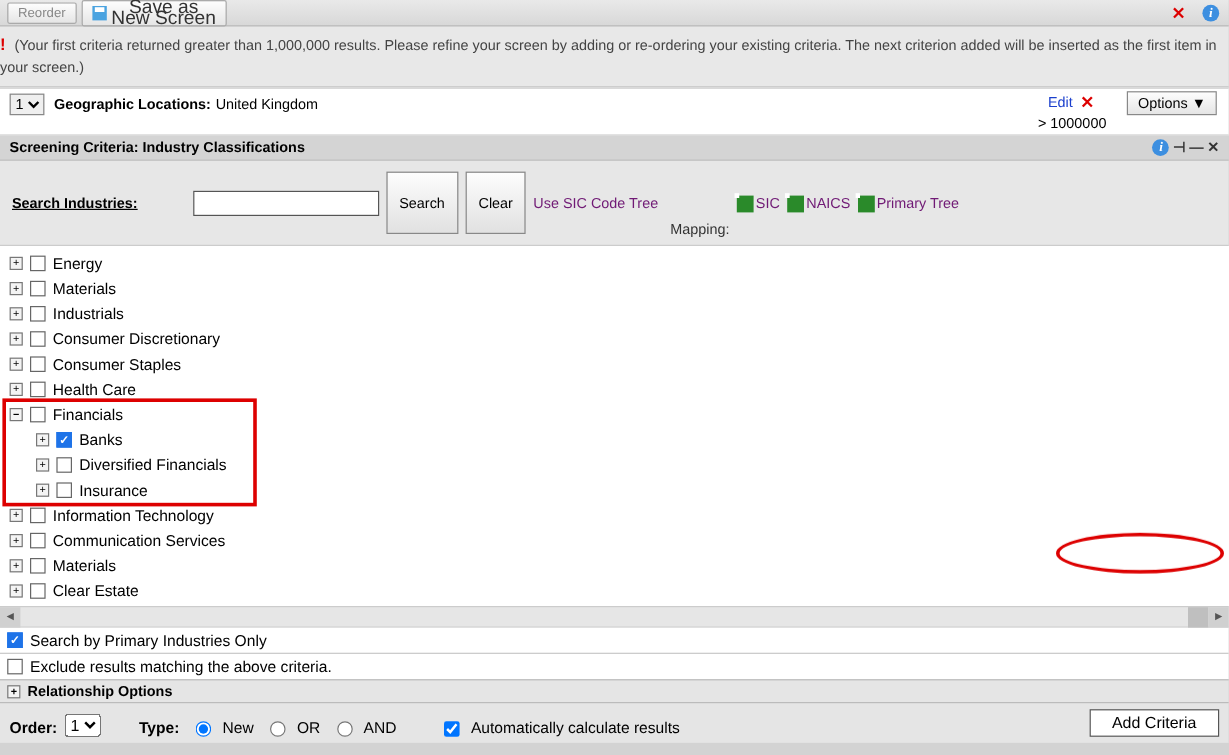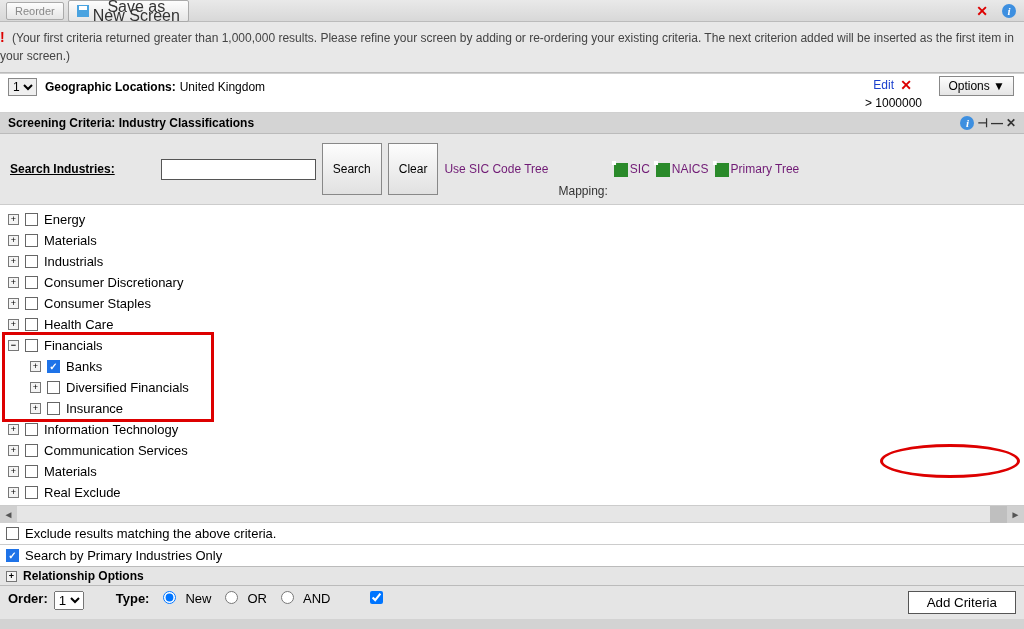--- a/index.html
+++ b/index.html
@@ -193,21 +193,21 @@
   display:flex;align-items:center;font-size:13px;
 }
 .check-line .cb{width:13px;height:13px;border:1px solid #666;margin-right:6px;display:inline-flex;align-items:center;justify-content:center;cursor:pointer;}
 .check-line .cb.checked{background:#1e73e8;border-color:#1e73e8;}
 .check-line .cb.checked::after{content:"✓";color:#fff;font-size:10px;font-weight:bold;}
 .rel-bar {
   background:#e5e5e5;border-top:1px solid #bbb;padding:2px 6px;font-weight:bold;display:flex;align-items:center;
 }
 .rel-bar .expand {width:11px;height:11px;border:1px solid #777;display:inline-flex;align-items:center;justify-content:center;font-size:9px;margin-right:6px;background:#f4f4f4;cursor:pointer;}
 .bottom-bar {
-  background:#e5e5e5;border-top:1px solid #bbb;padding:5px 8px;display:flex;align-items:flex-start;gap:6px;font-size:13px;
+  background:#e5e5e5;border-top:1px solid #bbb;padding:5px 8px;display:flex;align-items:flex-end;gap:6px;font-size:13px;
 }
 .bottom-bar label.bold{font-weight:bold;}
 .bottom-bar input[type=radio],.bottom-bar input[type=checkbox]{margin:0 3px 0 8px;}
 .add-crit-btn {
   margin-left:auto;
   background:#fff;
   border:1px solid #555;
   padding:3px 18px;
   cursor:pointer;
 }
@@ -341,56 +341,57 @@
         <span>Communication Services</span>
       </div>
       <div class="tree-row">
         <span class="expand" style="font-weight: normal;">+</span>
         <span class="cb"></span>
         <span>Materials</span>
       </div>
       <div class="tree-row">
         <span class="expand" style="font-weight: normal;">+</span>
         <span class="cb"></span>
-        <span>Real Exclude</span>
+        <span>Clear Estate</span>
       </div>
       <div class="highlight-box" style="top: 127px; left: 2px; width: 212px; height: 90px;"></div>
     </div>
 <div class="hscroll-bar">
   <span class="arrow">◄</span>
   <span class="spacer"></span>
   <span class="thumb"></span>
   <span class="arrow">►</span>
 </div>
 
 <div class="check-line">
+  <span class="cb checked"></span>
+  <span>Search by Primary Industries Only</span>
+</div>
+<div class="check-line">
   <span class="cb"></span>
   <span>Exclude results matching the above criteria.</span>
-</div>
-<div class="check-line">
-  <span class="cb checked"></span>
-  <span>Search by Primary Industries Only</span>
 </div>
 
 <div class="rel-bar">
   <span class="expand">+</span>
   <span>Relationship Options</span>
 </div>
 
 <div class="bottom-bar">
   <label class="bold">Order:</label>
   <select><option>1</option></select>
   <span style="width:20px"></span>
   <label class="bold">Type:</label>
   <input type="radio" name="t" checked="" style="">
   <span>New</span>
   <input type="radio" name="t" style="">
   <span>OR</span>
   <input type="radio" name="t" style="">
   <span>AND</span>
   <span style="width:20px"></span>
   <input type="checkbox" checked="" style="">
+  <span>Automatically calculate results</span>
   <button class="add-crit-btn">Add Criteria</button>
 </div>
 
 <div class="red-oval"></div>
 
 </div>
 
 </body></html>

